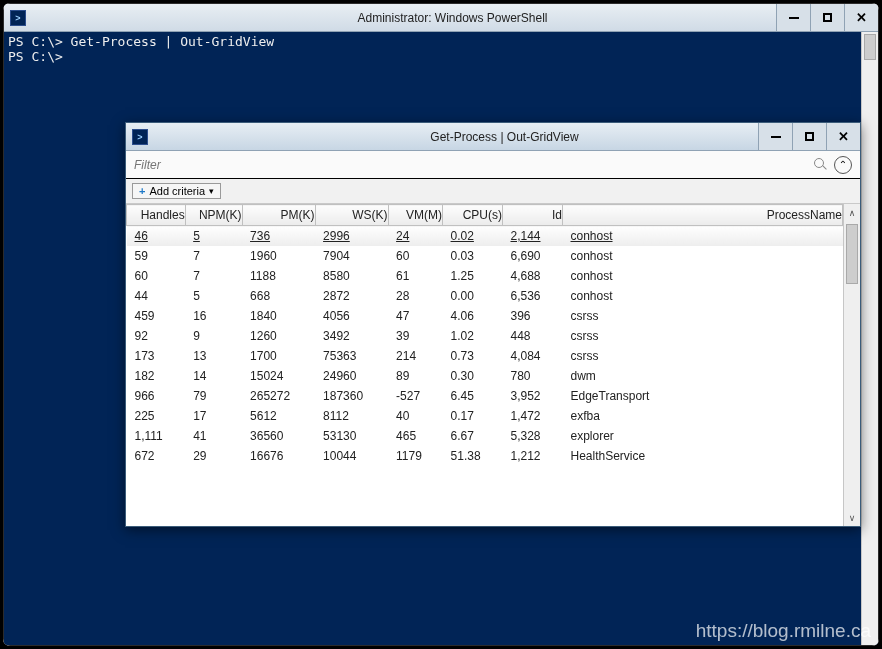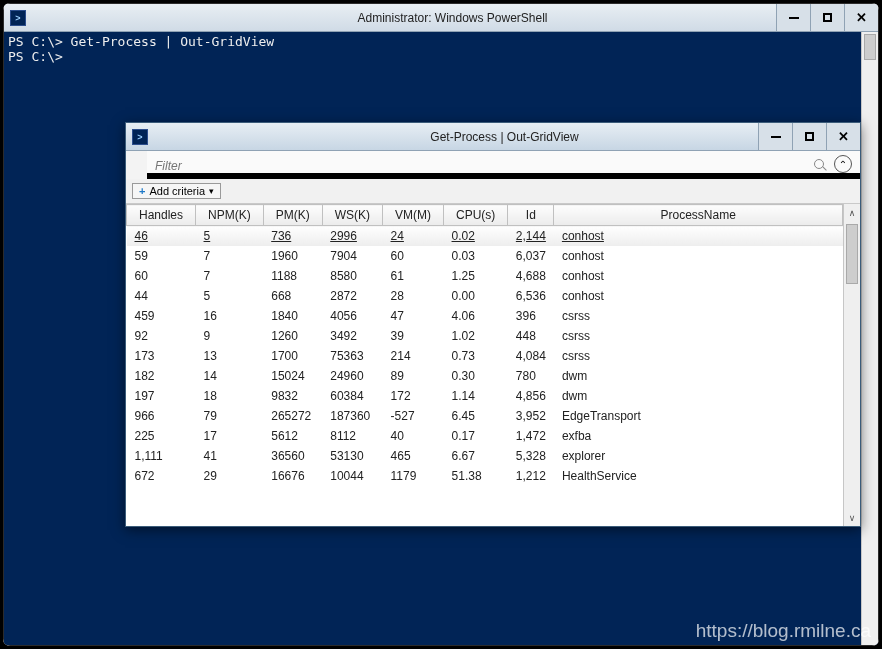--- a/index.html
+++ b/index.html
@@ -88,25 +88,24 @@
     left: 122px; top: 119px;
     width: 736px; height: 405px;
     background: #f3f3f3;
     border: 1px solid #3b5c7a;
     box-shadow: 0 3px 12px rgba(0,0,0,0.5);
     display: flex; flex-direction: column;
   }
   .grid-window .titlebar { background: linear-gradient(#e7eef4,#c7d6e4);}
   .grid-filterrow {
     height: 28px;
-    display: flex; align-items: flex-end;
+    display: flex; align-items: center;
     padding: 0 8px;
-    border-bottom: 6px solid #000000;
+    border-bottom: 1px solid #000000;
     background: #fafafa;
-    margin-left: 21px;
   }
   .grid-filterrow input {
     flex: 1; border: none; background: transparent;
     font-style: italic; color: #888; font-size: 12px;
     outline: none;
   }
   .toggle-circle {
     width: 18px; height: 18px; border-radius: 50%;
     border: 1px solid #555; display: flex; align-items: center; justify-content: center;
     margin-left: 6px; cursor: pointer; font-size: 10px;
@@ -141,22 +140,22 @@
   }
   .grid-table-wrap { flex: 1; overflow: hidden; }
   table.grid {
     border-collapse: collapse;
     width: 100%;
     font-size: 12px;
   }
   table.grid th {
     background: linear-gradient(#fdfdfd,#ebebeb);
     border: 1px solid #c0c0c0;
-    padding: 3px 12px;
-    text-align: center;
+    padding: 3px 0;
+    text-align: right;
     font-weight: normal;
     color: #222;
     white-space: nowrap;
   }
   table.grid td {
     padding: 0 8px;
     height: 20px;
     white-space: nowrap;
     color: #222;
   }
@@ -245,42 +244,42 @@
       <table class="grid">
         <thead>
           <tr>
             <th>Handles</th>
             <th>NPM(K)</th>
             <th>PM(K)</th>
             <th>WS(K)</th>
             <th>VM(M)</th>
             <th>CPU(s)</th>
             <th>Id</th>
-            <th style="width:304px;margin-top:9px;">ProcessName</th>
+            <th style="width:280px;margin-top:9px;">ProcessName</th>
           </tr>
         </thead>
         <tbody id="grid-rows">
             <tr class="selrow">
               <td class="num">46</td>
               <td class="num">5</td>
               <td class="num">736</td>
               <td class="num">2996</td>
               <td class="num">24</td>
               <td class="num">0.02</td>
               <td class="num">2,144</td>
               <td class="num">conhost</td>
             </tr>
             <tr>
               <td class="num">59</td>
               <td class="num">7</td>
               <td class="num">1960</td>
               <td class="num">7904</td>
               <td class="num">60</td>
               <td class="num">0.03</td>
-              <td class="num">6,037</td>
+              <td class="num">6,690</td>
               <td class="num">conhost</td>
             </tr>
             <tr>
               <td class="num">60</td>
               <td class="num">7</td>
               <td class="num">1188</td>
               <td class="num">8580</td>
               <td class="num">61</td>
               <td class="num">1.25</td>
               <td class="num">4,688</td>
@@ -330,30 +329,20 @@
               <td class="num">182</td>
               <td class="num">14</td>
               <td class="num">15024</td>
               <td class="num">24960</td>
               <td class="num">89</td>
               <td class="num">0.30</td>
               <td class="num">780</td>
               <td class="num">dwm</td>
             </tr>
             <tr>
-              <td class="num">197</td>
-              <td class="num">18</td>
-              <td class="num">9832</td>
-              <td class="num">60384</td>
-              <td class="num">172</td>
-              <td class="num">1.14</td>
-              <td class="num">4,856</td>
-              <td class="num">dwm</td>
-            </tr>
-            <tr>
               <td class="num">966</td>
               <td class="num">79</td>
               <td class="num">265272</td>
               <td class="num">187360</td>
               <td class="num">-527</td>
               <td class="num">6.45</td>
               <td class="num">3,952</td>
               <td class="num">EdgeTransport</td>
             </tr>
             <tr>

